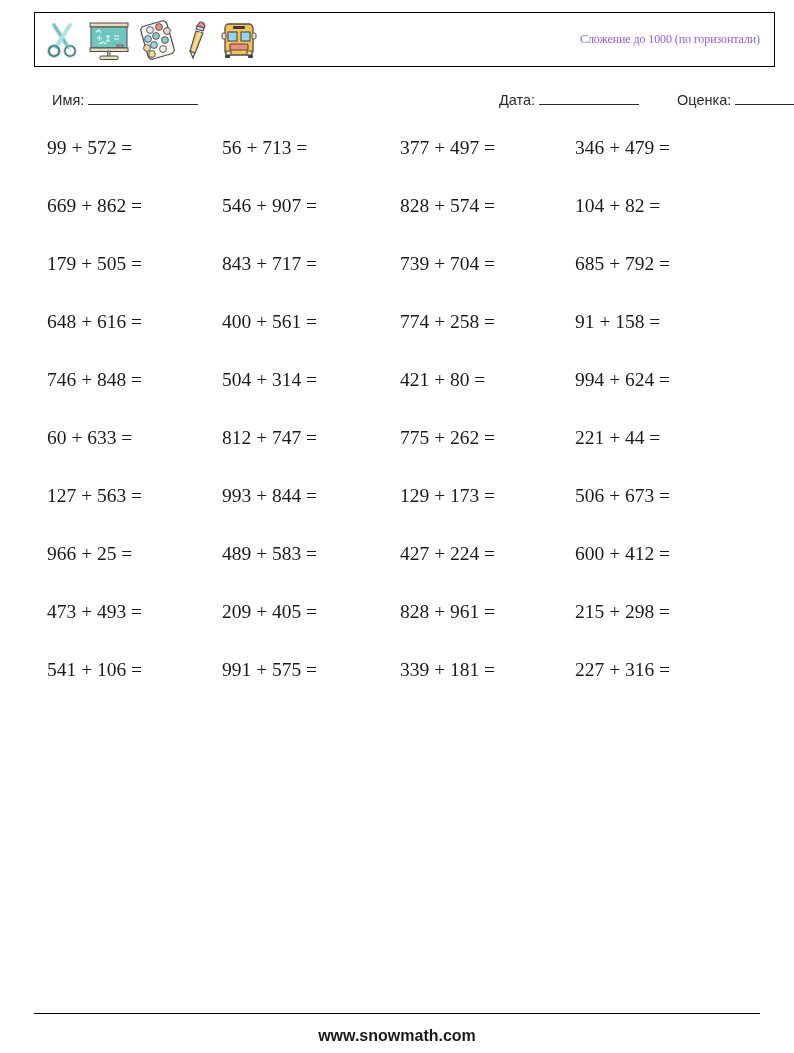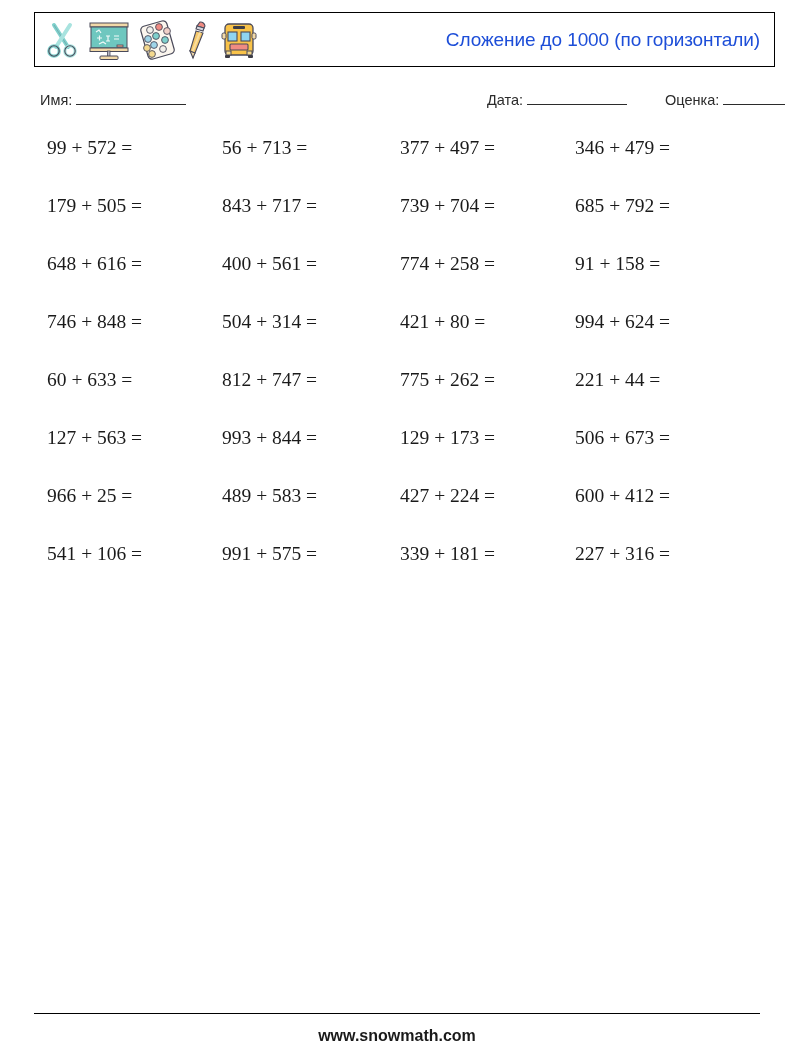--- a/index.html
+++ b/index.html
@@ -33,32 +33,32 @@
   .icon-strip {
     display: flex;
     align-items: center;
     gap: 8px;
     padding-left: 10px;
   }
   .icon-strip svg {
     display: block;
   }
   .worksheet-title {
-    font-family: Liberation Sans, sans-serif;
-    font-size: 19px;
-    color: #1d4ed8;
+    font-family: Liberation Serif, serif;
+    font-size: 12px;
+    color: #8b5cf6;
     padding-right: 14px;
     white-space: nowrap;
     letter-spacing: -0.1px;
   }
 
   
   .info-row {
     position: absolute;
-    left: 40px;
+    left: 52px;
     top: 92px;
     width: 735px;
     height: 24px;
     font-family: "Liberation Sans", sans-serif;
     font-size: 14.5px;
     color: #2b2b2b;
   }
   .info-field {
     position: absolute;
     display: flex;
@@ -230,20 +230,26 @@
 </div>
 
 <div class="problems" id="problems-grid">
     <div class="prow">
       <div class="cell c0">99 + 572 =</div>
       <div class="cell c1">56 + 713 =</div>
       <div class="cell c2">377 + 497 =</div>
       <div class="cell c3">346 + 479 =</div>
     </div>
     <div class="prow">
+      <div class="cell c0">669 + 862 =</div>
+      <div class="cell c1">546 + 907 =</div>
+      <div class="cell c2">828 + 574 =</div>
+      <div class="cell c3">104 + 82 =</div>
+    </div>
+    <div class="prow">
       <div class="cell c0">179 + 505 =</div>
       <div class="cell c1">843 + 717 =</div>
       <div class="cell c2">739 + 704 =</div>
       <div class="cell c3">685 + 792 =</div>
     </div>
     <div class="prow">
       <div class="cell c0">648 + 616 =</div>
       <div class="cell c1">400 + 561 =</div>
       <div class="cell c2">774 + 258 =</div>
       <div class="cell c3">91 + 158 =</div>
@@ -266,20 +272,26 @@
       <div class="cell c2">129 + 173 =</div>
       <div class="cell c3">506 + 673 =</div>
     </div>
     <div class="prow">
       <div class="cell c0">966 + 25 =</div>
       <div class="cell c1">489 + 583 =</div>
       <div class="cell c2">427 + 224 =</div>
       <div class="cell c3">600 + 412 =</div>
     </div>
     <div class="prow">
+      <div class="cell c0">473 + 493 =</div>
+      <div class="cell c1">209 + 405 =</div>
+      <div class="cell c2">828 + 961 =</div>
+      <div class="cell c3">215 + 298 =</div>
+    </div>
+    <div class="prow">
       <div class="cell c0">541 + 106 =</div>
       <div class="cell c1">991 + 575 =</div>
       <div class="cell c2">339 + 181 =</div>
       <div class="cell c3">227 + 316 =</div>
     </div>
   </div>
 
 <div class="footer-rule"></div>
 <div class="footer-link">www.snowmath.com</div>
 

